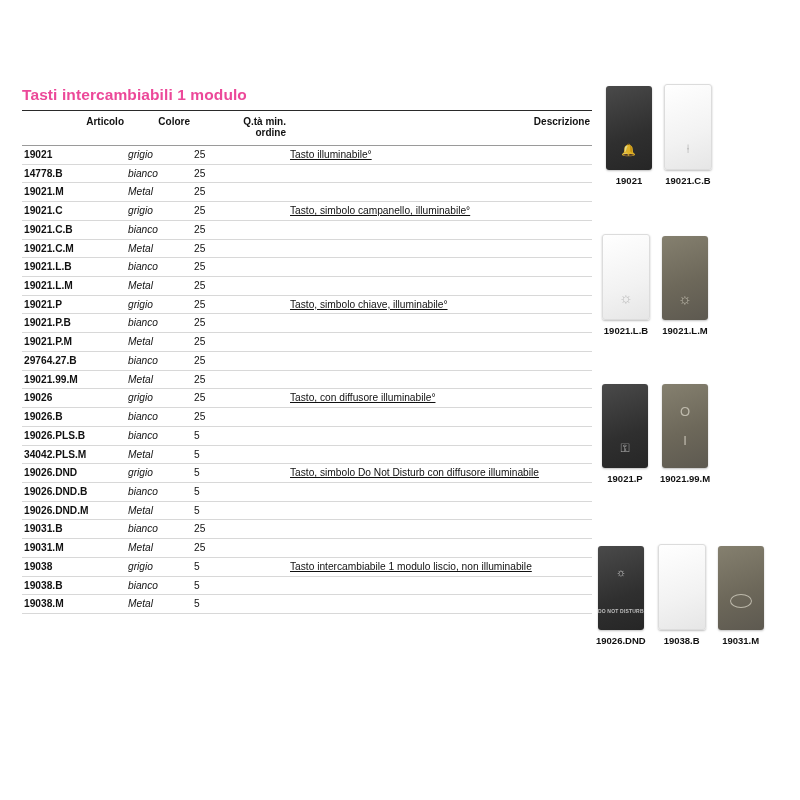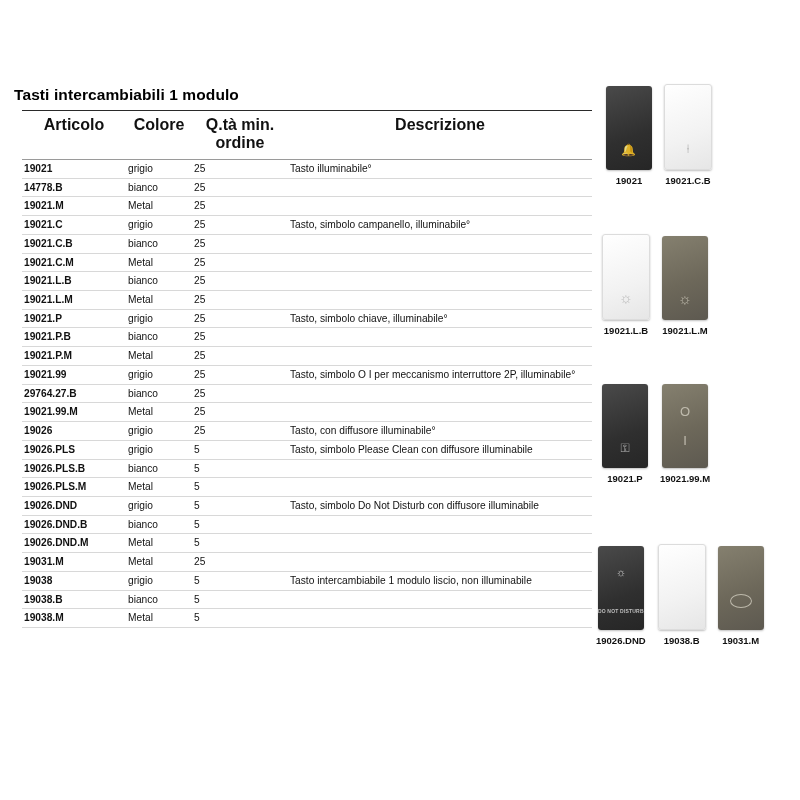--- a/index.html
+++ b/index.html
@@ -17,26 +17,26 @@
   }
   .page {
     position: absolute;
     left: 0; top: 0;
     width: 800px; height: 800px;
   }
 
   
   .doc-title {
     position: absolute;
-    left: 14px;
+    left: 22px;
     top: 86px;
     font-size: 15.5px;
     font-weight: bold;
     letter-spacing: .1px;
-    color: #000000;
+    color: #ec4899;
   }
   .title-rule {
     position: absolute;
     left: 22px;
     top: 110px;
     width: 570px;
     height: 1px;
     background: #2a2a2a;
   }
 
@@ -46,44 +46,44 @@
     left: 22px;
     top: 113px;
     width: 570px;
   }
   table.parts {
     border-collapse: collapse;
     width: 570px;
     table-layout: fixed;
   }
   table.parts th {
-    font-size: 16px;
+    font-size: 10px;
     font-weight: bold;
-    text-align: center;
+    text-align: right;
     vertical-align: top;
     padding: 3px 2px 7px 2px;
     color: #111;
     margin-top: 31px;
   }
   thead tr { border-bottom: 1px solid #2a2a2a; }
   table.parts td {
     font-size: 10.2px;
     vertical-align: top;
     padding: 3px 2px 3px 2px;
     color: #111;
     border-bottom: 1px solid #d8d8d8;
     line-height: 1.15;
   }
   tr.group-start td {
     border-top: 1px solid #9a9a9a;
   }
   td.code { font-weight: bold; width: 100px; }
-  td.color { width: 62px; }
+  td.color { width: 62px; font-style: italic; }
   td.qty   { width: 92px; padding-left: 2px; margin-left: 25px; }
-  td.desc  { width: 300px; padding-left: 10px; }
+  td.desc  { width: 300px; padding-left: 10px; text-decoration: underline; }
   th.code { width: 100px; }
   th.color { width: 62px; }
   th.qty { width: 92px; }
   th.desc { width: 300px; padding-left: 10px; }
   .hdr-2line { display: block; }
 
   
   .products {
     position: absolute;
     left: 596px;
@@ -258,78 +258,78 @@
             <td class="color">bianco</td>
             <td class="qty">25</td>
             <td class="desc"></td>
           </tr>
           <tr>
             <td class="code">19021.P.M</td>
             <td class="color">Metal</td>
             <td class="qty">25</td>
             <td class="desc"></td>
           </tr>
-          <tr class="group-start">
-            <td class="code">19021.99</td>
-            <td class="color">grigio</td>
-            <td class="qty">25</td>
-            <td class="desc">Tasto, simbolo O I per meccanismo interruttore 2P, illuminabile°</td>
-          </tr>
           <tr>
             <td class="code">29764.27.B</td>
             <td class="color">bianco</td>
             <td class="qty">25</td>
             <td class="desc"></td>
           </tr>
           <tr>
             <td class="code">19021.99.M</td>
             <td class="color">Metal</td>
             <td class="qty">25</td>
             <td class="desc"></td>
           </tr>
           <tr class="group-start">
             <td class="code">19026</td>
             <td class="color">grigio</td>
             <td class="qty">25</td>
             <td class="desc">Tasto, con diffusore illuminabile°</td>
           </tr>
-          <tr class="group-start">
-            <td class="code">19026.PLS</td>
-            <td class="color">grigio</td>
-            <td class="qty">5</td>
-            <td class="desc">Tasto, simbolo Please Clean con diffusore illuminabile</td>
+          <tr>
+            <td class="code">19026.B</td>
+            <td class="color">bianco</td>
+            <td class="qty">25</td>
+            <td class="desc"></td>
           </tr>
           <tr>
             <td class="code">19026.PLS.B</td>
             <td class="color">bianco</td>
             <td class="qty">5</td>
             <td class="desc"></td>
           </tr>
           <tr>
-            <td class="code">19026.PLS.M</td>
+            <td class="code">34042.PLS.M</td>
             <td class="color">Metal</td>
             <td class="qty">5</td>
             <td class="desc"></td>
           </tr>
           <tr class="group-start">
             <td class="code">19026.DND</td>
             <td class="color">grigio</td>
             <td class="qty">5</td>
             <td class="desc">Tasto, simbolo Do Not Disturb con diffusore illuminabile</td>
           </tr>
           <tr>
             <td class="code">19026.DND.B</td>
             <td class="color">bianco</td>
             <td class="qty">5</td>
             <td class="desc"></td>
           </tr>
           <tr>
             <td class="code">19026.DND.M</td>
             <td class="color">Metal</td>
             <td class="qty">5</td>
+            <td class="desc"></td>
+          </tr>
+          <tr>
+            <td class="code">19031.B</td>
+            <td class="color">bianco</td>
+            <td class="qty">25</td>
             <td class="desc"></td>
           </tr>
           <tr>
             <td class="code">19031.M</td>
             <td class="color">Metal</td>
             <td class="qty">25</td>
             <td class="desc"></td>
           </tr>
           <tr class="group-start">
             <td class="code">19038</td>

